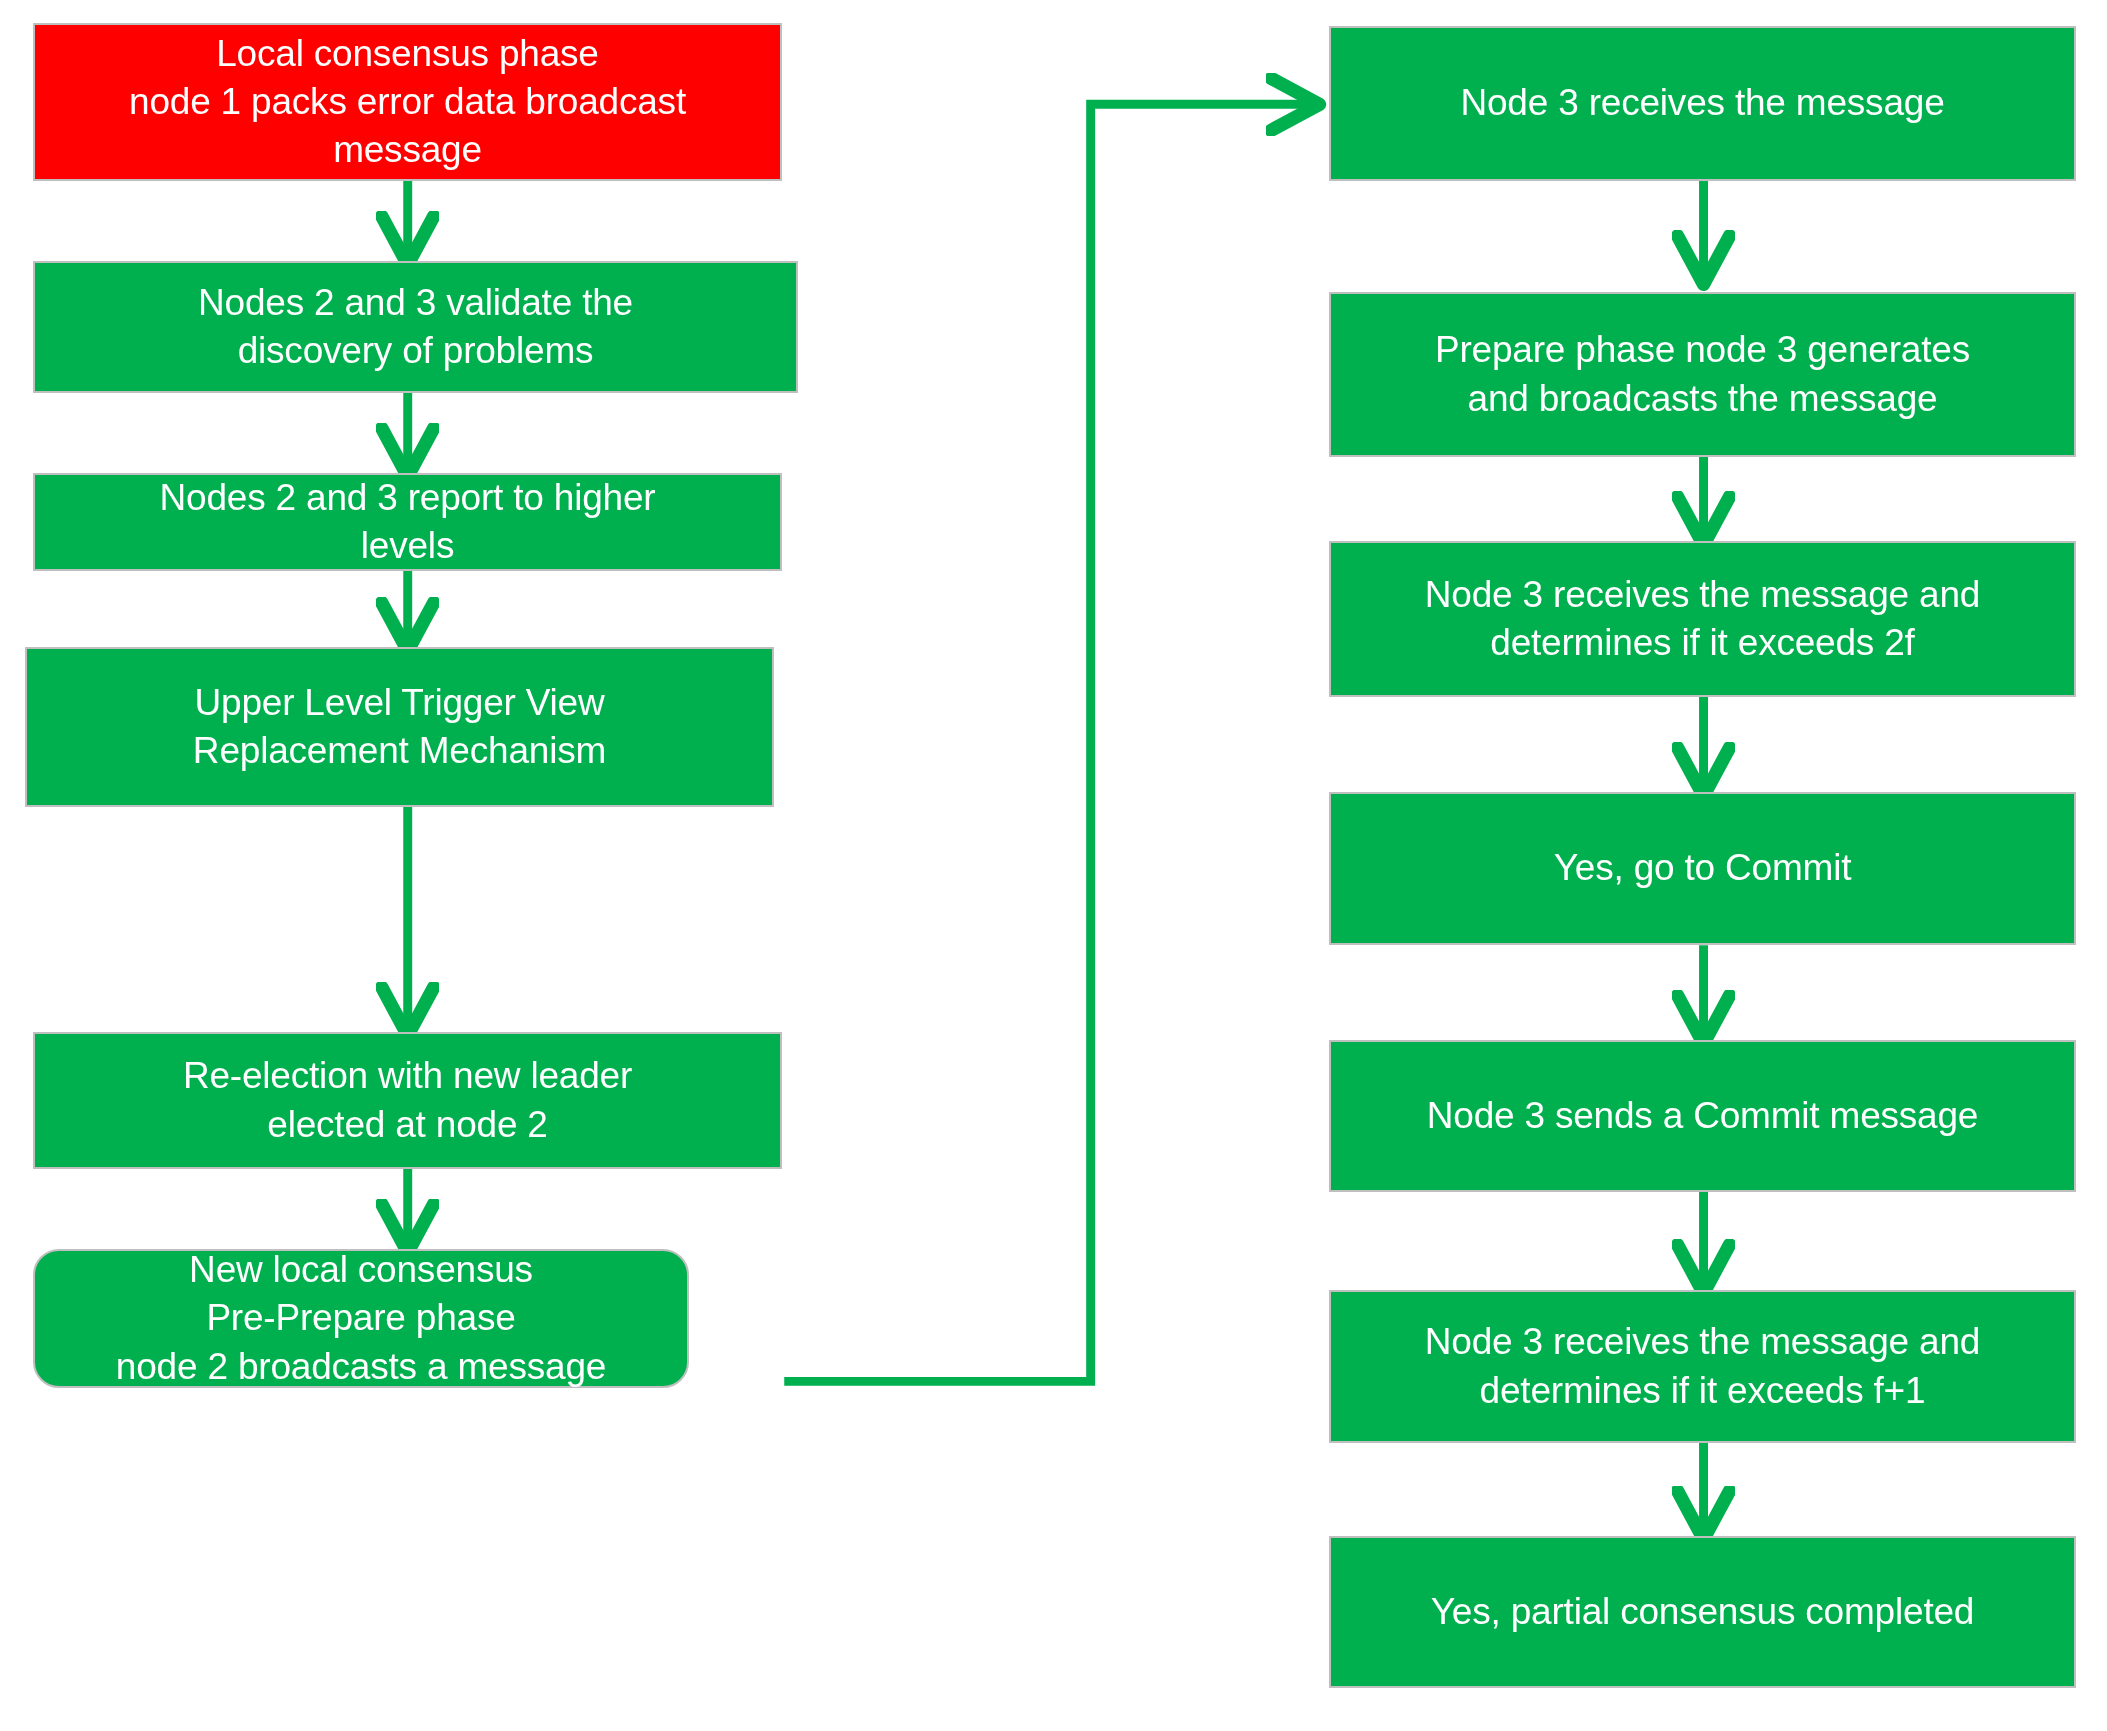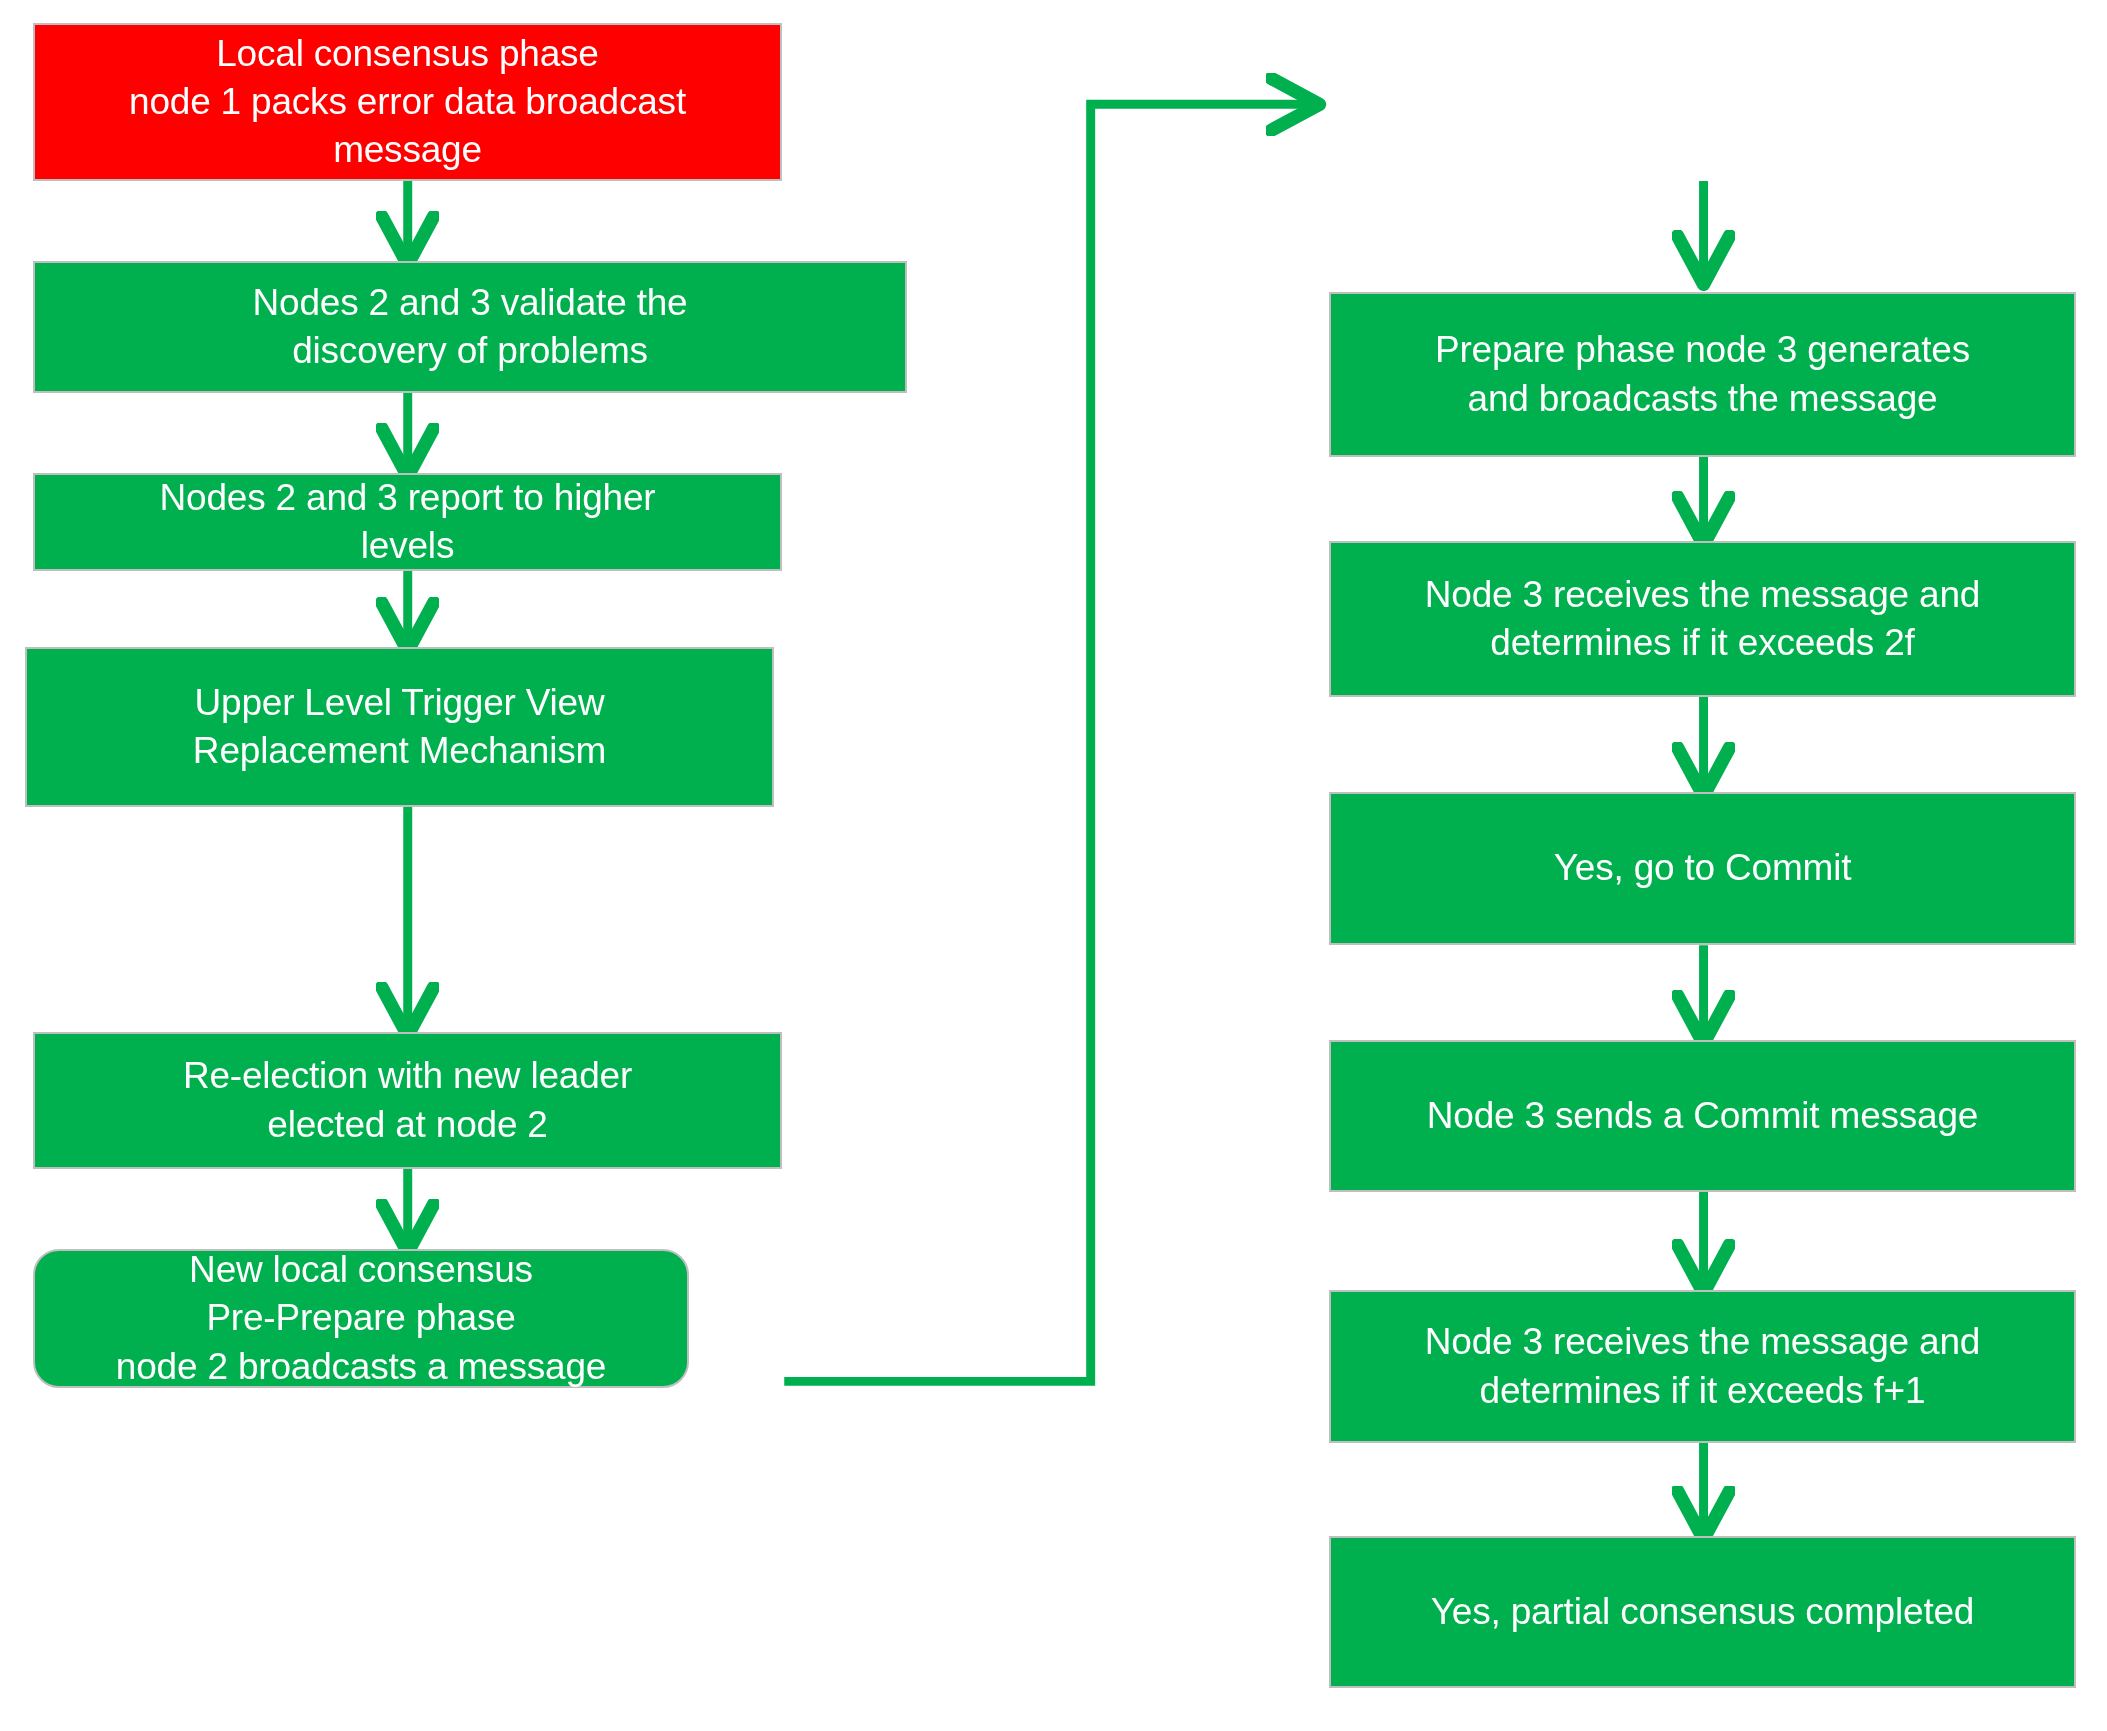--- a/index.html
+++ b/index.html
@@ -84,21 +84,21 @@
       <line x1="2090" y1="1770" x2="2090" y2="1880"></line>
     </g>
   </svg>
 
   <div class="node red" style="left:33px; top:23px; width:749px; height:158px;">
     <span class="nodetext">Local consensus phase
 node 1 packs error data broadcast
 message</span>
   </div>
 
-  <div class="node green" style="left:33px; top:261px; width:874px; height:132px;">
+  <div class="node green" style="left:33px; top:261px; width:765px; height:132px;">
     <span class="nodetext">Nodes 2 and 3 validate the
 discovery of problems</span>
   </div>
 
   <div class="node green" style="left:33px; top:473px; width:749px; height:98px;">
     <span class="nodetext">Nodes 2 and 3 report to higher
 levels</span>
   </div>
 
   <div class="node green" style="left:25px; top:647px; width:749px; height:160px;">
@@ -110,20 +110,23 @@
     <span class="nodetext">Re-election with new leader
 elected at node 2</span>
   </div>
 
   <div class="node green" style="left:33px; top:1249px; width:656px; height:139px;border-radius:26px;">
     <span class="nodetext">New local consensus
 Pre-Prepare phase
 node 2 broadcasts a message</span>
   </div>
 
+  <div class="node green" style="left:1329px; top:26px; width:747px; height:155px;">
+    <span class="nodetext">Node 3 receives the message</span>
+  </div>
 
   <div class="node green" style="left:1329px; top:280px; width:747px; height:165px;margin-top:12px;">
     <span class="nodetext">Prepare phase node 3 generates
 and broadcasts the message</span>
   </div>
 
   <div class="node green" style="left:1329px; top:541px; width:747px; height:156px;">
     <span class="nodetext">Node 3 receives the message and
 determines if it exceeds 2f</span>
   </div>

